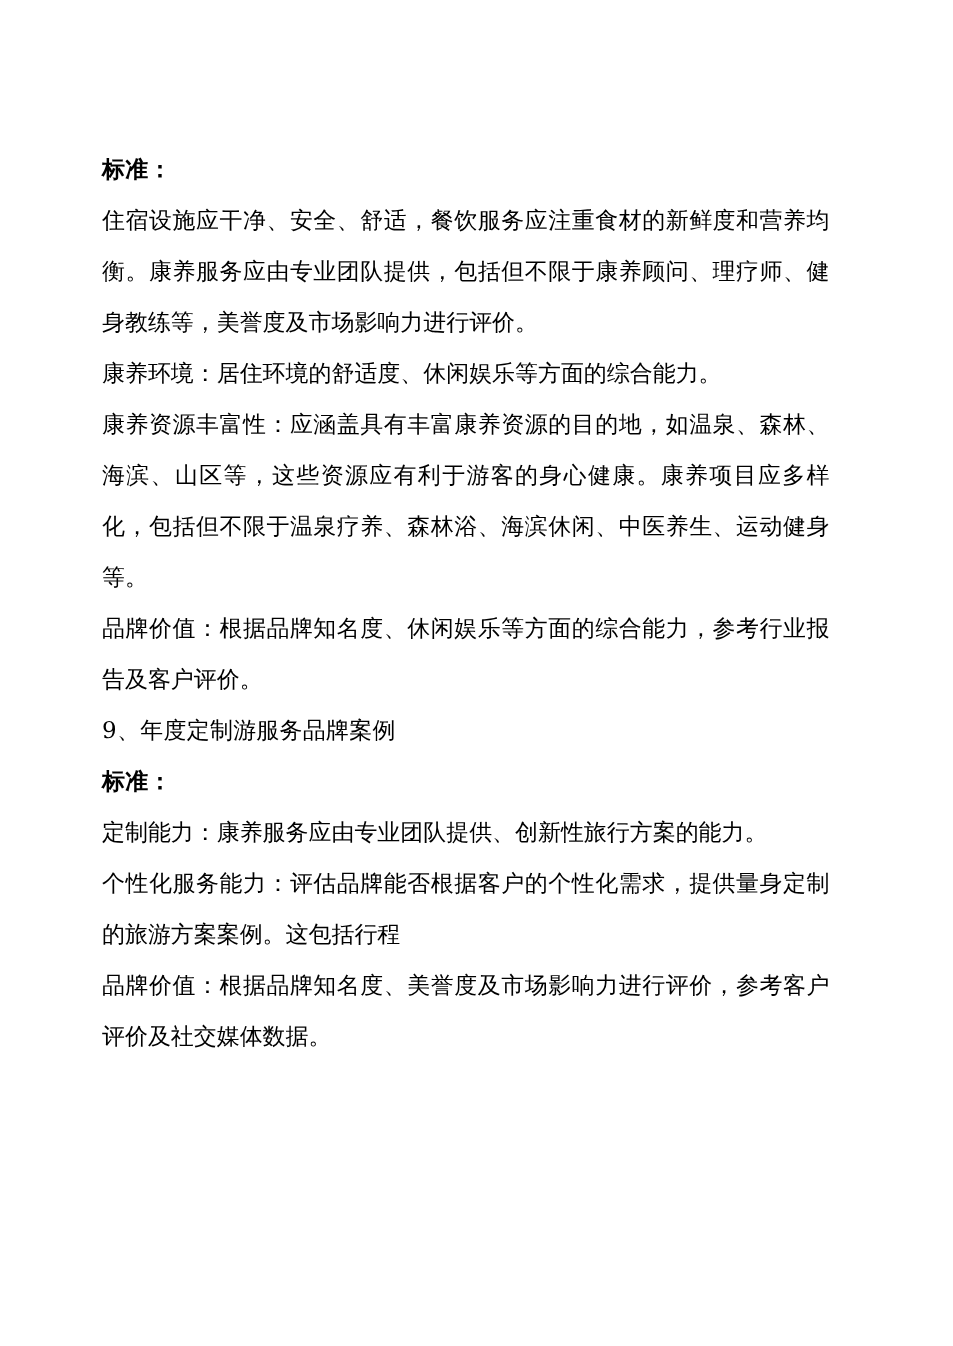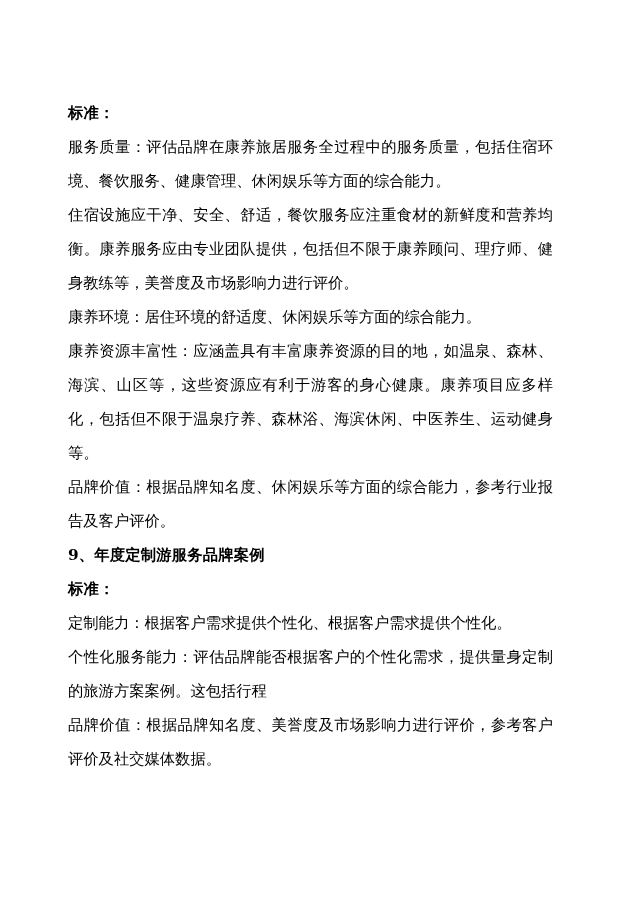--- a/index.html
+++ b/index.html
@@ -29,52 +29,51 @@
     text-align: justify;
     text-justify: inter-ideograph;
   }
   .para {
     margin: 0;
     text-indent: 0;
     text-align: justify;
     text-justify: inter-ideograph;
   }
   .heading {
-    font-weight: bold;
+    font-weight: normal;
     margin: 0;
     line-height: 34px;
     letter-spacing: 0.2px;
   }
   .label-bold {
     font-weight: bold;
   }
 </style>
 </head>
 <body>
 
 <div class="page">
   <div class="doc-body">
 
     <p class="heading label-bold">标准：</p>
 
-    <p class="para">服务质量：评估品牌在康养旅居服务全过程中的服务质量，包括住宿环境、餐饮服务、健康管理、休闲娱乐等方面的综合能力。</p>
 
     <p class="para">住宿设施应干净、安全、舒适，餐饮服务应注重食材的新鲜度和营养均衡。康养服务应由专业团队提供，包括但不限于康养顾问、理疗师、健身教练等，美誉度及市场影响力进行评价。</p>
 
     <p class="para">康养环境：居住环境的舒适度、休闲娱乐等方面的综合能力。</p>
 
     <p class="para">康养资源丰富性：应涵盖具有丰富康养资源的目的地，如温泉、森林、海滨、山区等，这些资源应有利于游客的身心健康。康养项目应多样化，包括但不限于温泉疗养、森林浴、海滨休闲、中医养生、运动健身等。</p>
 
     <p class="para">品牌价值：根据品牌知名度、休闲娱乐等方面的综合能力，参考行业报告及客户评价。</p>
 
     <p class="heading">9、年度定制游服务品牌案例</p>
 
     <p class="heading label-bold">标准：</p>
 
-    <p class="para">定制能力：根据客户需求提供个性化、根据客户需求提供个性化。</p>
+    <p class="para">定制能力：康养服务应由专业团队提供、创新性旅行方案的能力。</p>
 
     <p class="para">个性化服务能力：评估品牌能否根据客户的个性化需求，提供量身定制的旅游方案案例。这包括行程</p>
 
 
     <p class="para">品牌价值：根据品牌知名度、美誉度及市场影响力进行评价，参考客户评价及社交媒体数据。</p>
 
 
   </div>
 </div>
 

